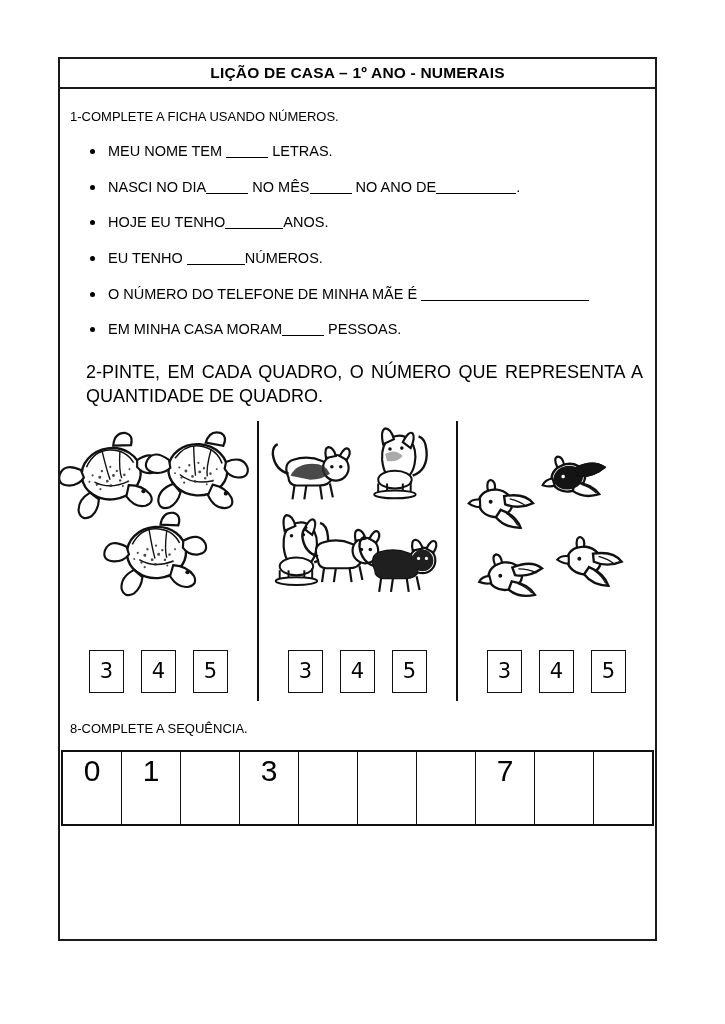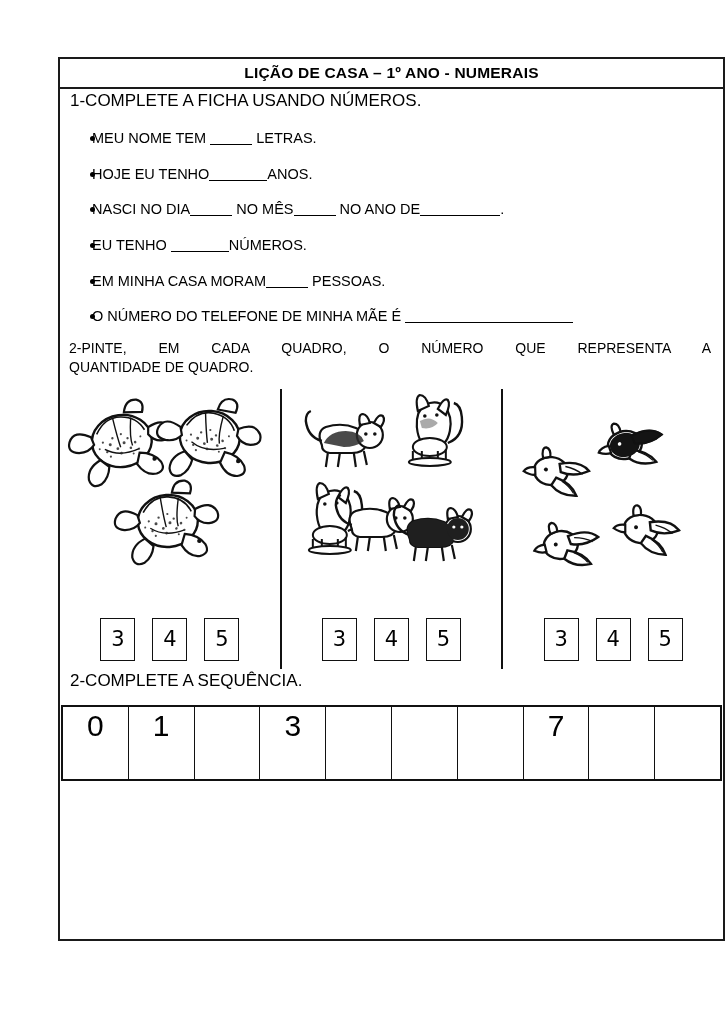--- a/index.html
+++ b/index.html
@@ -14,21 +14,21 @@
     color: #000000;
     position: relative;
     overflow: hidden;
   }
 
   
   .sheet {
     position: absolute;
     left: 58px;
     top: 57px;
-    width: 667px;
+    width: 599px;
     height: 884px;
     border: 2px solid #1a1a1a;
     box-sizing: border-box;
     background: #fff;
   }
 
   .inner {
     position: relative;
     width: 100%;
     height: 100%;
@@ -45,36 +45,36 @@
   }
   .title-text {
     font-size: 15.5px;
     font-weight: bold;
     letter-spacing: 0.2px;
     white-space: nowrap;
   }
 
   
   .sec-head {
-    font-size: 17px;
+    font-size: 13px;
     padding: 0 10px;
-    margin-top: 2px;
+    margin-top: 20px;
     white-space: nowrap;
   }
 
   
   ul.bullets {
     list-style: none;
     margin: 0;
     padding: 0;
   }
   ul.bullets li {
     position: relative;
     font-size: 14.5px;
-    padding-left: 32px;
+    padding-left: 48px;
     margin-top: 19px;
     white-space: nowrap;
     line-height: 1.15;
   }
   ul.bullets li .bullet-dot {
     position: absolute;
     left: 30px;
     top: 6px;
     width: 5px;
     height: 5px;
@@ -86,25 +86,25 @@
     border-bottom: 1.6px solid #000;
     vertical-align: -2px;
   }
   .b-sm  { width: 42px; }
   .b-md  { width: 58px; }
   .b-lg  { width: 80px; }
   .b-xl  { width: 168px; }
 
   
   .justified {
-    font-size: 14px;
+    font-size: 18px;
     text-align: justify;
     text-align-last: left;
-    padding: 0 12px 0 9px;
-    margin-top: 14px;
+    padding: 0 12px 0 26px;
+    margin-top: 22px;
     line-height: 1.35;
   }
   .justified .line1 {
     display: block;
     text-align: justify;
     text-align-last: justify;
   }
 
   
   .panels {
@@ -189,38 +189,38 @@
 
     <div class="sec-head">1-COMPLETE A FICHA USANDO NÚMEROS.</div>
 
     <ul class="bullets">
 
       <li>
         <span class="bullet-dot"></span><span>MEU NOME TEM </span><span class="blank b-sm"></span><span> LETRAS.</span>
       </li>
 
       <li>
+        <span class="bullet-dot"></span><span>NASCI NO DIA</span><span class="blank b-sm"></span><span> NO MÊS</span><span class="blank b-sm"></span><span> NO ANO DE</span><span class="blank b-lg"></span><span>.</span>
+      </li>
+
+      <li>
         <span class="bullet-dot"></span><span>HOJE EU TENHO</span><span class="blank b-md"></span><span>ANOS.</span>
       </li>
 
-      <li>
-        <span class="bullet-dot"></span><span>NASCI NO DIA</span><span class="blank b-sm"></span><span> NO MÊS</span><span class="blank b-sm"></span><span> NO ANO DE</span><span class="blank b-lg"></span><span>.</span>
-      </li>
-
 
       <li>
         <span class="bullet-dot"></span><span>EU TENHO </span><span class="blank b-md"></span><span>NÚMEROS.</span>
       </li>
 
       <li>
+        <span class="bullet-dot"></span><span>O NÚMERO DO TELEFONE DE MINHA MÃE É </span><span class="blank b-xl"></span>
+      </li>
+
+      <li>
         <span class="bullet-dot"></span><span>EM MINHA CASA MORAM</span><span class="blank b-sm"></span><span> PESSOAS.</span>
-      </li>
-
-      <li>
-        <span class="bullet-dot"></span><span>O NÚMERO DO TELEFONE DE MINHA MÃE É </span><span class="blank b-xl"></span>
       </li>
 
     </ul>
 
     <div class="justified">
       <span class="line1">2-PINTE, EM CADA QUADRO, O NÚMERO QUE REPRESENTA A</span><span>QUANTIDADE DE QUADRO.</span>
     </div>
 
     <div class="panels">
 
@@ -357,21 +357,21 @@
         </div>
         <div class="choice-row">
           <div class="choice-box">3</div>
           <div class="choice-box">4</div>
           <div class="choice-box">5</div>
         </div>
       </div>
 
     </div>
 
-    <div class="sec-head">2-COMPLETE A SEQUÊNCIA.</div>
+    <div class="sec-head">8-COMPLETE A SEQUÊNCIA.</div>
 
     <div class="seq-wrap">
       <div class="seq-table">
         <div class="seq-cell">0</div>
         <div class="seq-cell">1</div>
         <div class="seq-cell"></div>
         <div class="seq-cell">3</div>
         <div class="seq-cell"></div>
         <div class="seq-cell"></div>
         <div class="seq-cell"></div>

